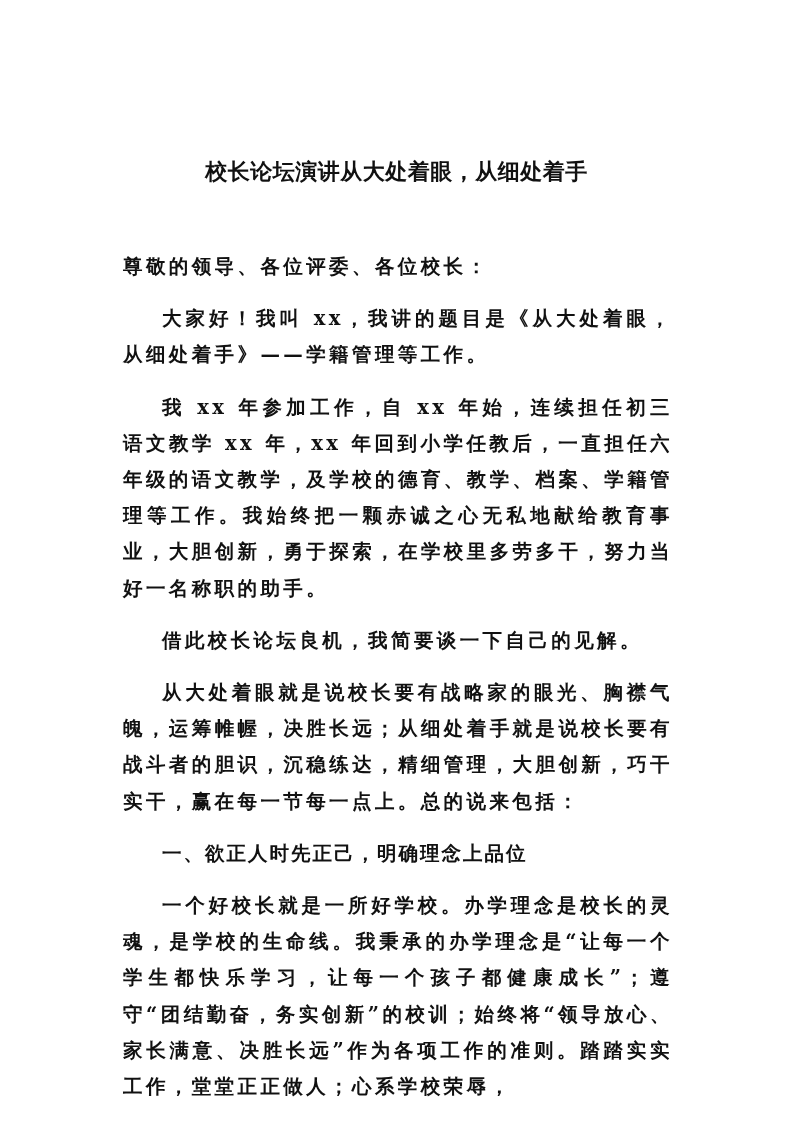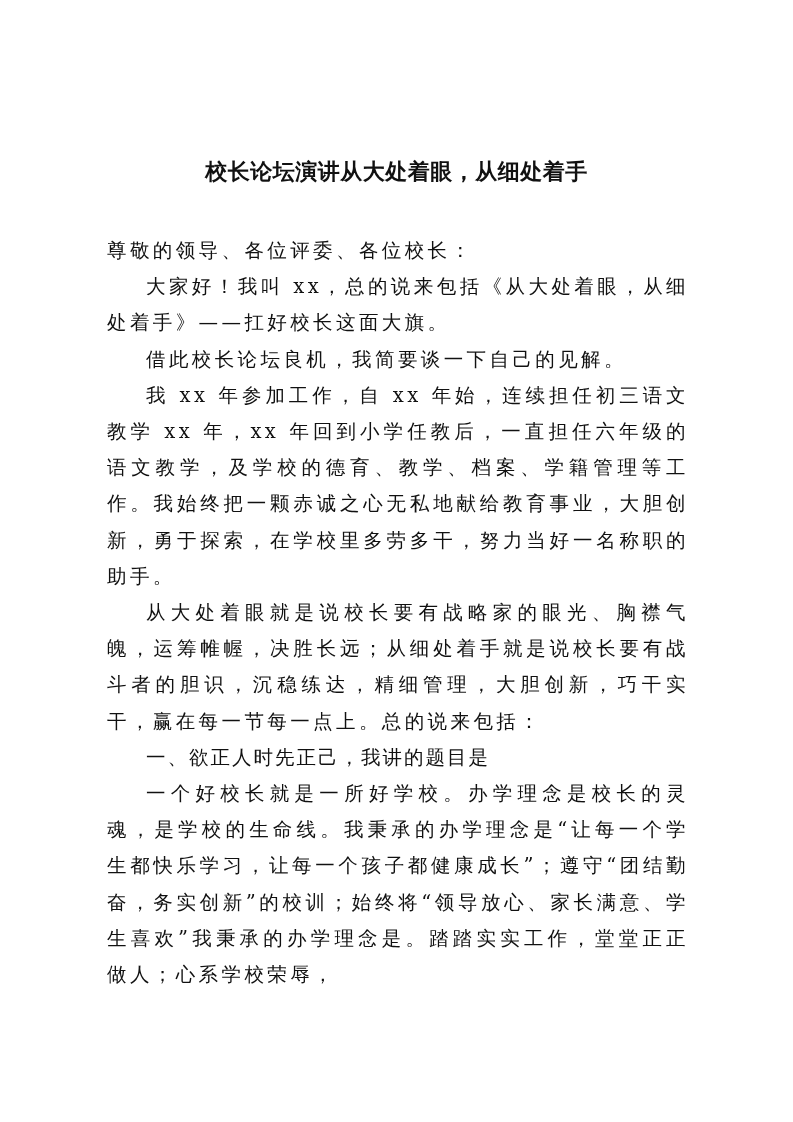--- a/index.html
+++ b/index.html
@@ -13,31 +13,31 @@
     position: absolute; left: 0; width: 793px; top: 157px;
     text-align: center; font-weight: bold; font-size: 22px; line-height: 30px;
     font-family: "DejaVu Sans", "Liberation Sans", sans-serif;
     letter-spacing: 0.5px;
   }
   .body {
     position: absolute; left: 107px; top: 233px; width: 582px;
     font-size: 19.5px; line-height: 36.2px;
     letter-spacing: 3.4px; text-align: justify;
   }
-  .p { margin: 0; text-indent: 2em; }
+  .p { margin: 16px; text-indent: 2em; font-weight: bold; }
   .p.noindent { text-indent: 0; }
   .p.heading { font-family: "DejaVu Sans", "Liberation Sans", sans-serif; letter-spacing: 2px; }
 </style>
 </head>
 <body>
 
 <div class="page">
   <div class="title">校长论坛演讲从大处着眼，从细处着手</div>
   <div class="body">
     <p class="p noindent">尊敬的领导、各位评委、各位校长：</p>
-    <p class="p">大家好！我叫 xx，总的说来包括《从大处着眼，从细处着手》——扛好校长这面大旗。</p>
+    <p class="p">大家好！我叫 xx，我讲的题目是《从大处着眼，从细处着手》——学籍管理等工作。</p>
+    <p class="p">我 xx 年参加工作，自 xx 年始，连续担任初三语文教学 xx 年，xx 年回到小学任教后，一直担任六年级的语文教学，及学校的德育、教学、档案、学籍管理等工作。我始终把一颗赤诚之心无私地献给教育事业，大胆创新，勇于探索，在学校里多劳多干，努力当好一名称职的助手。</p>
     <p class="p">借此校长论坛良机，我简要谈一下自己的见解。</p>
-    <p class="p">我 xx 年参加工作，自 xx 年始，连续担任初三语文教学 xx 年，xx 年回到小学任教后，一直担任六年级的语文教学，及学校的德育、教学、档案、学籍管理等工作。我始终把一颗赤诚之心无私地献给教育事业，大胆创新，勇于探索，在学校里多劳多干，努力当好一名称职的助手。</p>
     <p class="p">从大处着眼就是说校长要有战略家的眼光、胸襟气魄，运筹帷幄，决胜长远；从细处着手就是说校长要有战斗者的胆识，沉稳练达，精细管理，大胆创新，巧干实干，赢在每一节每一点上。总的说来包括：</p>
-    <p class="p heading">一、欲正人时先正己，我讲的题目是</p>
-    <p class="p">一个好校长就是一所好学校。办学理念是校长的灵魂，是学校的生命线。我秉承的办学理念是“让每一个学生都快乐学习，让每一个孩子都健康成长”；遵守“团结勤奋，务实创新”的校训；始终将“领导放心、家长满意、学生喜欢”我秉承的办学理念是。踏踏实实工作，堂堂正正做人；心系学校荣辱，</p>
+    <p class="p heading">一、欲正人时先正己，明确理念上品位</p>
+    <p class="p">一个好校长就是一所好学校。办学理念是校长的灵魂，是学校的生命线。我秉承的办学理念是“让每一个学生都快乐学习，让每一个孩子都健康成长”；遵守“团结勤奋，务实创新”的校训；始终将“领导放心、家长满意、决胜长远”作为各项工作的准则。踏踏实实工作，堂堂正正做人；心系学校荣辱，</p>
   </div>
 </div>
 
 </body></html>

